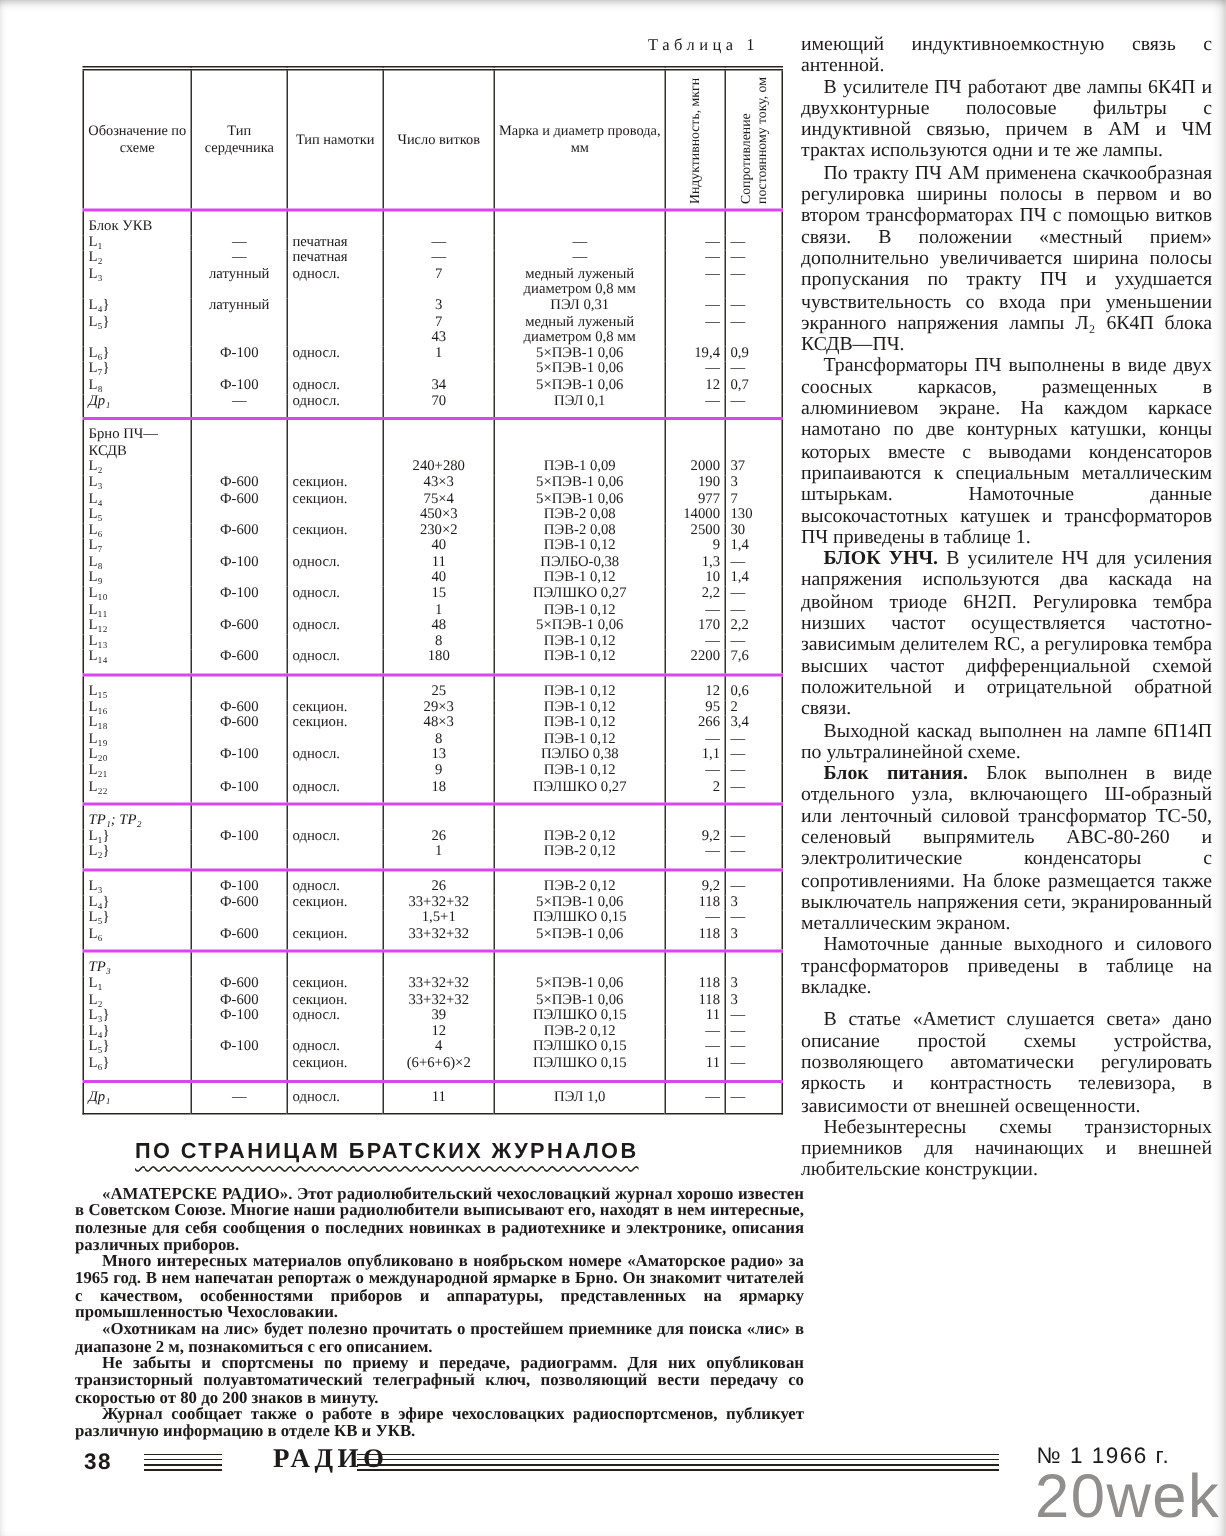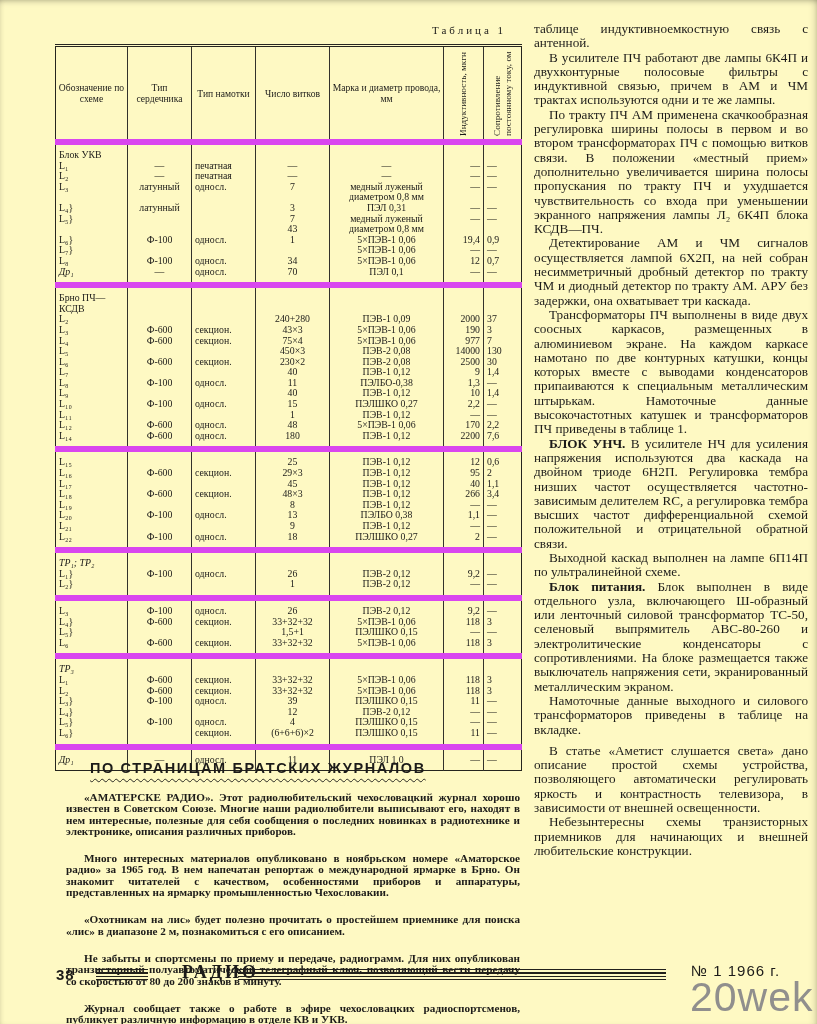--- a/index.html
+++ b/index.html
@@ -1,30 +1,30 @@
 <!DOCTYPE html>
 <html><head>
 <meta charset="utf-8">
 <style>
   html,body{margin:0;padding:0;background:#dedbd5;}
-  .page{position:relative;width:817px;height:1024px;margin:0 auto;background:#fef9c3;
+  .page{position:relative;width:817px;height:1024px;margin:0 auto;background:#ffffff;
         color:#1c1b19;font-family:"Liberation Serif",serif;overflow:hidden;
         box-shadow:inset 0 4px 7px -4px rgba(0,0,0,.35), inset -6px 0 10px -7px rgba(0,0,0,.3), inset 4px 0 8px -7px rgba(0,0,0,.2);}
 
   
   .tablica{position:absolute;left:432px;top:24px;font-size:11px;letter-spacing:3px;}
   .table-wrap{position:absolute;left:55px;top:44px;width:466px;}
   table.data{border-collapse:collapse;width:466px;table-layout:fixed;
              font-size:9.8px;line-height:10.6px;}
   table.data{border:1.4px solid #26251f;border-top:3px double #26251f;}
   table.data th, table.data td{border-right:1px solid #33322c;}
   table.data th:last-child, table.data td:last-child{border-right:none;}
   table.data thead th{border-bottom:1.4px solid #26251f;font-weight:normal;
              text-align:center;vertical-align:middle;padding:3px 2px;font-size:9.6px;line-height:11px;}
-  table.data tbody{border-top:6px solid #d946ef;}
+  table.data tbody{border-top:2px solid #d946ef;}
   table.data td{padding:0 3px;vertical-align:top;overflow:hidden;white-space:nowrap;}
   table.data tbody tr:first-child td{padding-top:5px;}
   table.data tbody tr:last-child td{padding-bottom:5px;}
   .vert{writing-mode:vertical-rl;transform:rotate(180deg);margin:0 auto;height:86px;
         font-size:9.2px;line-height:10.5px;text-align:left;}
   td.c0{text-align:left;padding-left:4px;}
   td.c1{text-align:center;}
   td.c2{text-align:left;padding-left:8px;}
   td.c3{text-align:center;}
   td.c4{text-align:center;}
@@ -41,21 +41,21 @@
   .right-col p.noindent{text-indent:0;}
   .right-col p.gap{margin-top:7px;}
   .right-col b{font-weight:bold;}
 
   
   .bottom{position:absolute;left:50px;top:760px;width:486px;}
   .bottom-heading{font-family:"Liberation Sans",sans-serif;font-weight:bold;
                   font-size:14.5px;letter-spacing:1.6px;margin-left:40px;}
   .bottom-heading span{text-decoration:underline wavy 1.2px #2a2922;text-underline-offset:5px;}
   .bottom-paras{margin-top:15px;font-weight:bold;font-size:11.2px;line-height:11.3px;text-align:justify;}
-  .bottom-paras p{margin:16px;text-indent:18px;}
+  .bottom-paras p{margin:0;text-indent:18px;}
 
   
   .footer{position:absolute;left:0;top:960px;width:817px;height:40px;padding-left:12px;}
   .pageno{position:absolute;left:56px;top:6px;font-weight:bold;font-size:15px;
           font-family:"Liberation Sans",sans-serif;letter-spacing:1px;}
   .rule{position:absolute;top:9px;height:13px;
         background:repeating-linear-gradient(to bottom,#22211c 0 1.2px,transparent 1.2px 3.4px);}
   .rule-left{left:96px;width:52px;}
   .rule-right{left:238px;width:428px;}
   .logo{position:absolute;left:156px;top:2px;font-size:18px;font-weight:bold;
@@ -320,20 +320,29 @@
           <tr>
             <td class="c0 lbl">L₁₂</td>
             <td class="c1">Ф-600</td>
             <td class="c2">односл.</td>
             <td class="c3">48</td>
             <td class="c4">5×ПЭВ-1 0,06</td>
             <td class="c5">170</td>
             <td class="c6">2,2</td>
           </tr>
           <tr>
+            <td class="c0 lbl">L₁₃</td>
+            <td class="c1"></td>
+            <td class="c2"></td>
+            <td class="c3">8</td>
+            <td class="c4">ПЭВ-1 0,12</td>
+            <td class="c5">—</td>
+            <td class="c6">—</td>
+          </tr>
+          <tr>
             <td class="c0 lbl">L₁₄</td>
             <td class="c1">Ф-600</td>
             <td class="c2">односл.</td>
             <td class="c3">180</td>
             <td class="c4">ПЭВ-1 0,12</td>
             <td class="c5">2200</td>
             <td class="c6">7,6</td>
           </tr>
         </tbody>
         <tbody>
@@ -347,29 +356,20 @@
             <td class="c6">0,6</td>
           </tr>
           <tr>
             <td class="c0 lbl">L₁₆</td>
             <td class="c1">Ф-600</td>
             <td class="c2">секцион.</td>
             <td class="c3">29×3</td>
             <td class="c4">ПЭВ-1 0,12</td>
             <td class="c5">95</td>
             <td class="c6">2</td>
-          </tr>
-          <tr>
-            <td class="c0 lbl">L₁₇</td>
-            <td class="c1"></td>
-            <td class="c2"></td>
-            <td class="c3">45</td>
-            <td class="c4">ПЭВ-1 0,12</td>
-            <td class="c5">40</td>
-            <td class="c6">1,1</td>
           </tr>
           <tr>
             <td class="c0 lbl">L₁₈</td>
             <td class="c1">Ф-600</td>
             <td class="c2">секцион.</td>
             <td class="c3">48×3</td>
             <td class="c4">ПЭВ-1 0,12</td>
             <td class="c5">266</td>
             <td class="c6">3,4</td>
           </tr>
@@ -550,24 +550,23 @@
             <td class="c3">11</td>
             <td class="c4">ПЭЛ 1,0</td>
             <td class="c5">—</td>
             <td class="c6">—</td>
           </tr>
         </tbody>
       </table>
   </div>
 
   <div class="right-col">
-      <p class="noindent">таблице индуктивноемкостную связь с антенной.</p>
+      <p class="noindent">имеющий индуктивноемкостную связь с антенной.</p>
       <p>В усилителе ПЧ работают две лампы 6К4П и двухконтурные полосовые фильтры с индуктивной связью, причем в АМ и ЧМ трактах используются одни и те же лампы.</p>
       <p>По тракту ПЧ АМ применена скачкообразная регулировка ширины полосы в первом и во втором трансформаторах ПЧ с помощью витков связи. В положении «местный прием» дополнительно увеличивается ширина полосы пропускания по тракту ПЧ и ухудшается чувствительность со входа при уменьшении экранного напряжения лампы Л₂ 6К4П блока КСДВ—ПЧ.</p>
-      <p>Детектирование АМ и ЧМ сигналов осуществляется лампой 6Х2П, на ней собран несимметричный дробный детектор по тракту ЧМ и диодный детектор по тракту АМ. АРУ без задержки, она охватывает три каскада.</p>
       <p>Трансформаторы ПЧ выполнены в виде двух соосных каркасов, размещенных в алюминиевом экране. На каждом каркасе намотано по две контурных катушки, концы которых вместе с выводами конденсаторов припаиваются к специальным металлическим штырькам. Намоточные данные высокочастотных катушек и трансформаторов ПЧ приведены в таблице 1.</p>
       <p><b>БЛОК УНЧ. </b>В усилителе НЧ для усиления напряжения используются два каскада на двойном триоде 6Н2П. Регулировка тембра низших частот осуществляется частотно-зависимым делителем RC, а регулировка тембра высших частот дифференциальной схемой положительной и отрицательной обратной связи.</p>
       <p>Выходной каскад выполнен на лампе 6П14П по ультралинейной схеме.</p>
       <p><b>Блок питания. </b>Блок выполнен в виде отдельного узла, включающего Ш-образный или ленточный силовой трансформатор ТС-50, селеновый выпрямитель АВС-80-260 и электролитические конденсаторы с сопротивлениями. На блоке размещается также выключатель напряжения сети, экранированный металлическим экраном.</p>
       <p>Намоточные данные выходного и силового трансформаторов приведены в таблице на вкладке.</p>
       <p class="gap">В статье «Аметист слушается света» дано описание простой схемы устройства, позволяющего автоматически регулировать яркость и контрастность телевизора, в зависимости от внешней освещенности.</p>
       <p>Небезынтересны схемы транзисторных приемников для начинающих и внешней любительские конструкции.</p>
     </div>
 
   <div class="bottom">

